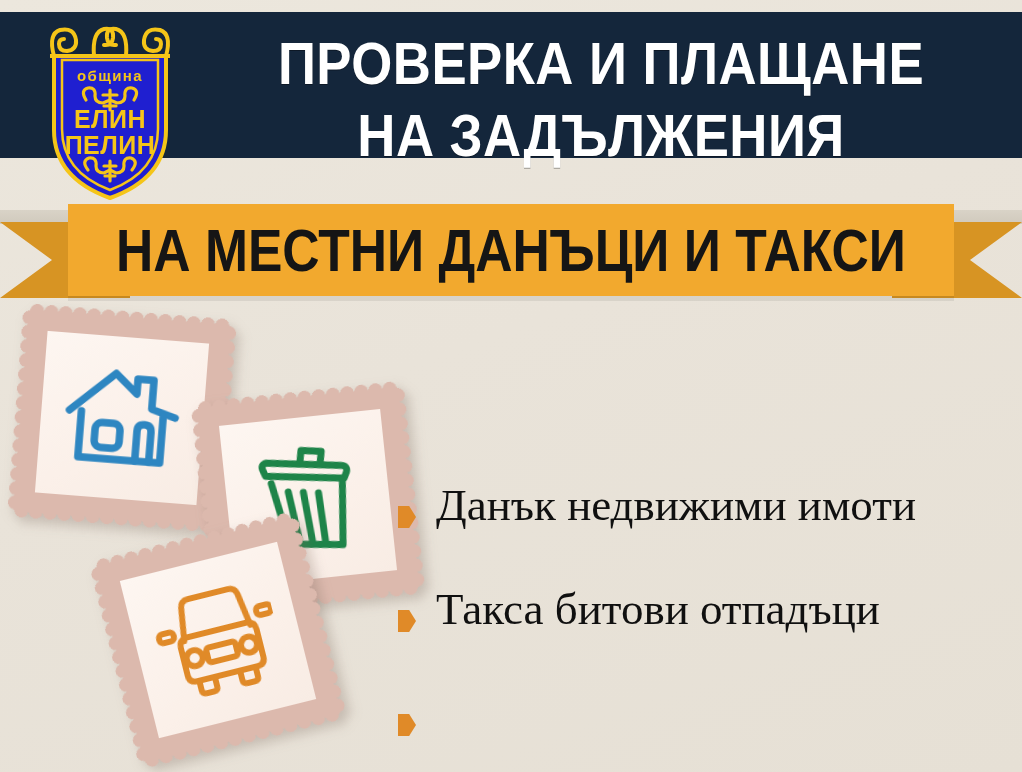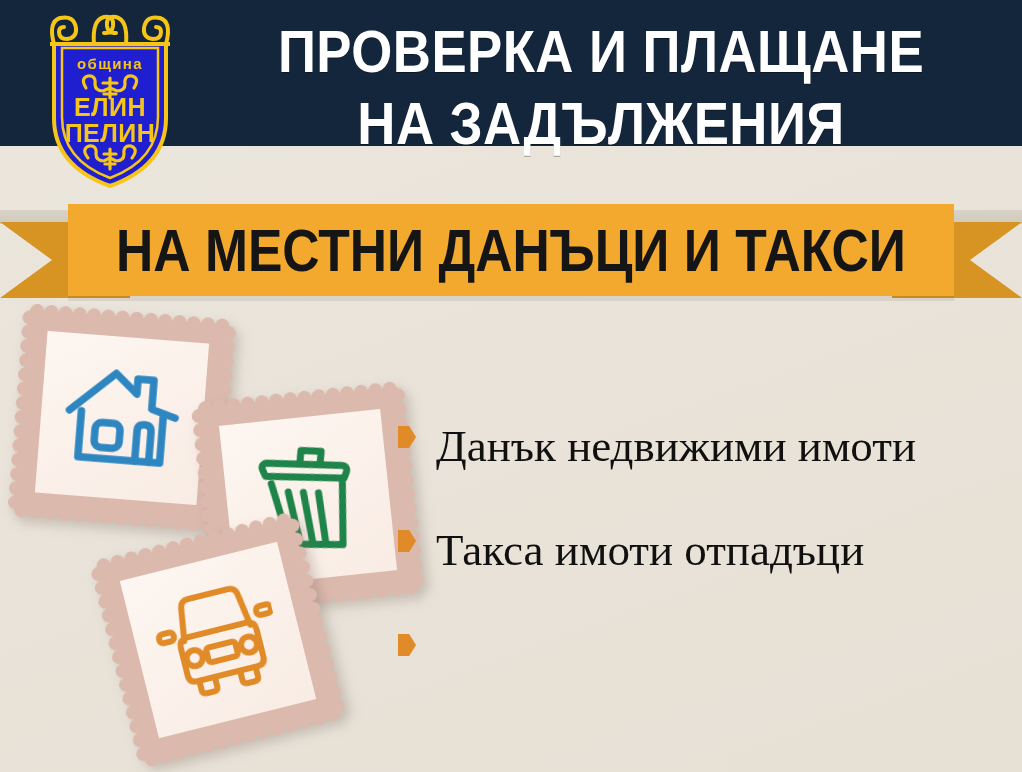--- a/index.html
+++ b/index.html
@@ -8,21 +8,21 @@
     font-family:"Liberation Sans", sans-serif;
   }
   #poster{
     position:relative; width:1022px; height:772px;
     background:linear-gradient(160deg,#ece7dd 0%,#e9e3d9 45%,#e6e0d5 100%);
     overflow:hidden;
   }
 
   
   #header{
-    position:absolute; left:0; top:0; width:1022px; height:146px;
+    position:absolute; left:0; top:12px; width:1022px; height:146px;
     background:#14263b;
     display:flex; align-items:center;
   }
   #logo-wrap{
     position:absolute; left:34px; top:6px; width:152px; height:185px;
   }
   #title-block{
     position:absolute; left:190px; top:16px; width:822px;
     text-align:center;
     color:#ffffff;
@@ -112,21 +112,21 @@
   }
   #stamp-house{ left:22px;  top:318px; transform:rotate(4.5deg); }
   #stamp-trash{ left:208px; top:398px; transform:rotate(-6deg);  }
   #stamp-car  { left:118px; top:540px; transform:rotate(-14deg); }
 
   
   #tax-list{
     position:absolute; left:398px; top:424px; width:610px;
   }
   .list-item{
-    display:flex; align-items:flex-start; height:104px;
+    display:flex; align-items:flex-end; height:104px;
   }
   .bullet{
     flex:0 0 auto;
     width:18px; height:22px;
     background:#e08a28;
     clip-path:polygon(0 0, 62% 0, 100% 50%, 62% 100%, 0 100%);
     margin-right:20px;
     margin-top:2px;
   }
   .item-label{
@@ -259,20 +259,20 @@
     </div>
   </div>
 
   <div id="tax-list">
     <div class="list-item">
       <span class="bullet"></span>
       <span class="item-label">Данък недвижими имоти</span>
     </div>
     <div class="list-item">
       <span class="bullet"></span>
-      <span class="item-label">Такса имоти отпадъци</span>
+      <span class="item-label">Такса битови отпадъци</span>
     </div>
     <div class="list-item">
       <span class="bullet"></span>
     </div>
   </div>
 
 </div>
 
 </body></html>

